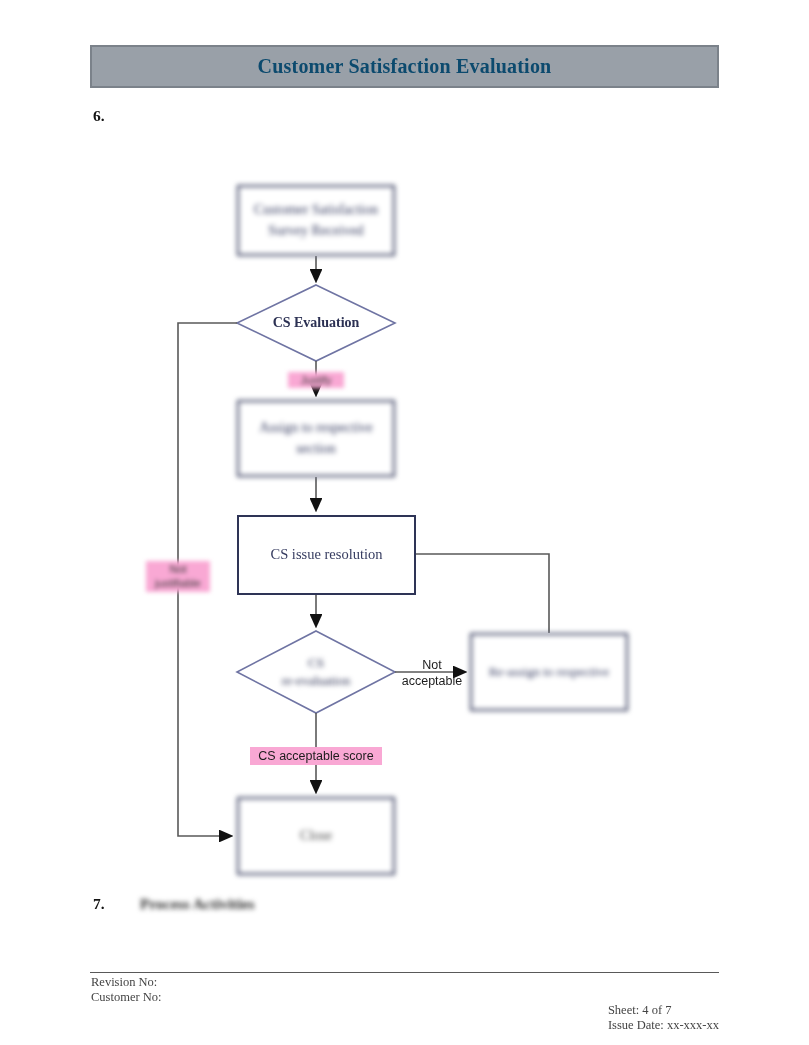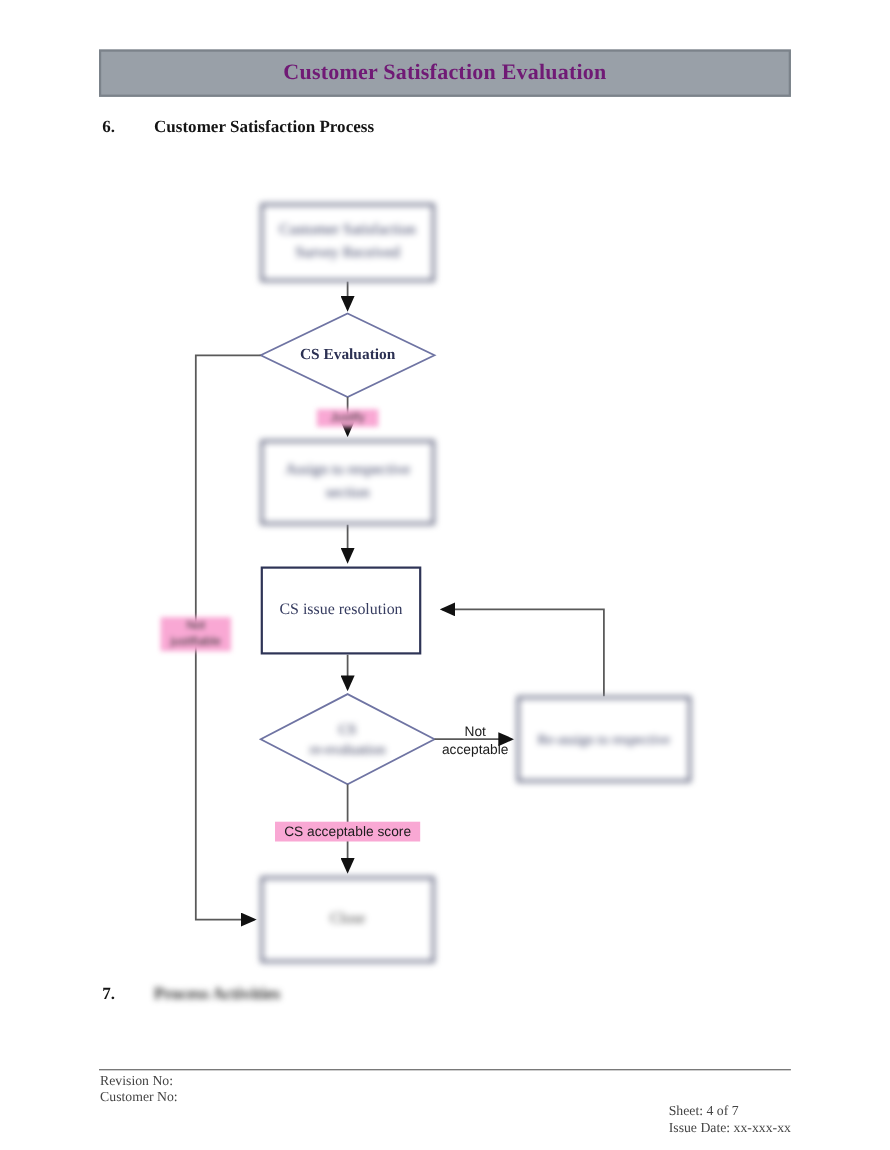--- a/index.html
+++ b/index.html
@@ -13,21 +13,21 @@
 
   
   .banner {
     position: absolute; left: 90px; top: 45px;
     width: 629px; height: 43px;
     background: #99a0a8;
     border: 2px solid #7b828a;
     display: flex; align-items: center; justify-content: center;
   }
   .banner-title {
-    color: #701a75; font-size: 20px; font-weight: bold;
+    color: #0c4a6e; font-size: 20px; font-weight: bold;
     letter-spacing: 0.2px;
   }
 
   
   .section-heading {
     position: absolute; left: 93px;
     display: flex; font-weight: bold; font-size: 15.5px; color: #141414;
   }
   .section-heading .num { width: 47px; }
   #heading6 { top: 107px; }
@@ -77,21 +77,20 @@
 </style>
 </head>
 <body>
 
 <div class="banner">
   <span class="banner-title">Customer Satisfaction Evaluation</span>
 </div>
 
 <div class="section-heading" id="heading6">
   <span class="num">6.</span>
-  <span>Customer Satisfaction Process</span>
 </div>
 
 <svg id="svg-layer" width="809" height="1045" viewBox="0 0 809 1045">
   <defs>
     <marker id="arrow" markerWidth="9" markerHeight="8" refX="7.5" refY="4" orient="auto">
       <polygon points="0,0 9,4 0,8" fill="#111111"></polygon>
     </marker>
   </defs>
 
   <polygon points="316,285 395,323 316,361 237,323" fill="#ffffff" stroke="#6f74a3" stroke-width="1.6"></polygon>
@@ -110,21 +109,21 @@
 <div class="flow-box blur3" style="left:237px; top:185px; width:158px; height:71px;">Customer Satisfaction
 Survey Received</div>
 
 <div class="diamond-label" style="left:247px; top:300px; width:138px; height:46px;font-weight:bold;">CS Evaluation</div>
 
 <div class="conn-label white-bg blur2" style="left:288px; top:372px; width:56px; font-size:11px; color:#3a3a3a;">Justify</div>
 
 <div class="flow-box blur3" style="left:237px; top:400px; width:158px; height:77px;">Assign to respective
 section</div>
 
-<div class="flow-box" style="left:237px; top:515px; width:146px; height:80px; font-size:14.5px;">CS issue resolution</div>
+<div class="flow-box" style="left:237px; top:515px; width:179px; height:80px; font-size:14.5px;">CS issue resolution</div>
 
 <div class="diamond-label blur3" style="left:247px; top:648px; width:138px; height:48px; font-size:13px;">CS
 re-evaluation</div>
 
 <div class="conn-label" style="left:396px; top:657px; width:72px; font-size:12.5px;">Not
 acceptable</div>
 
 <div class="flow-box blur3" style="left:470px; top:633px; width:158px; height:78px; font-size:13px;">Re-assign to respective</div>
 
 <div class="conn-label white-bg blur2" style="left:146px; top:561px; width:64px; font-size:11px; color:#3a3a3a;">Not

